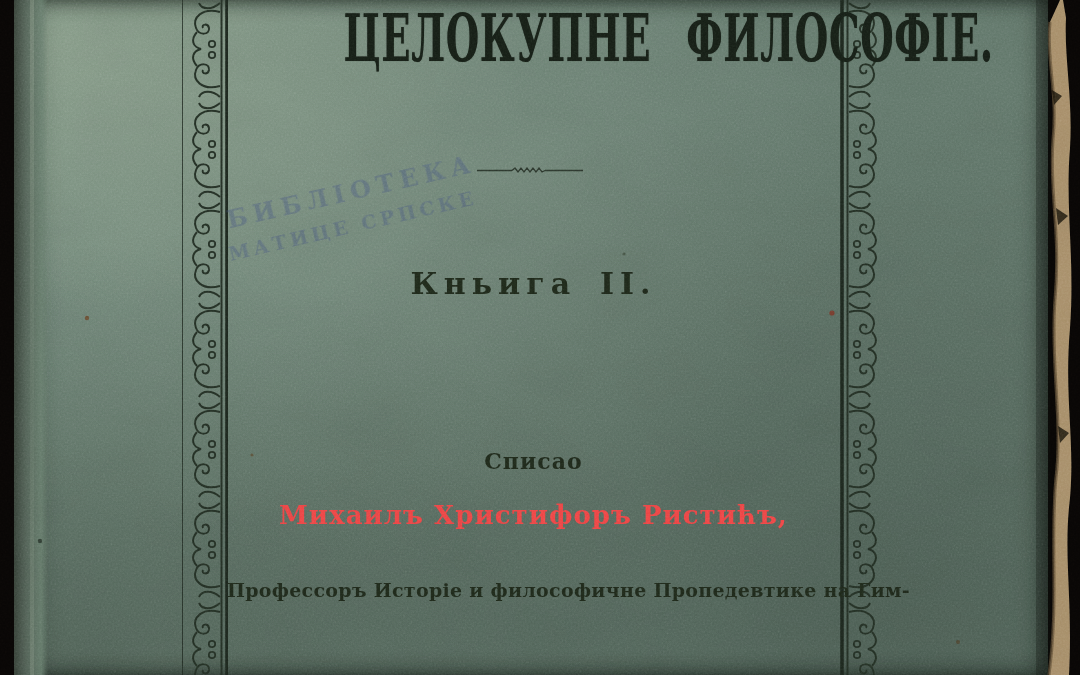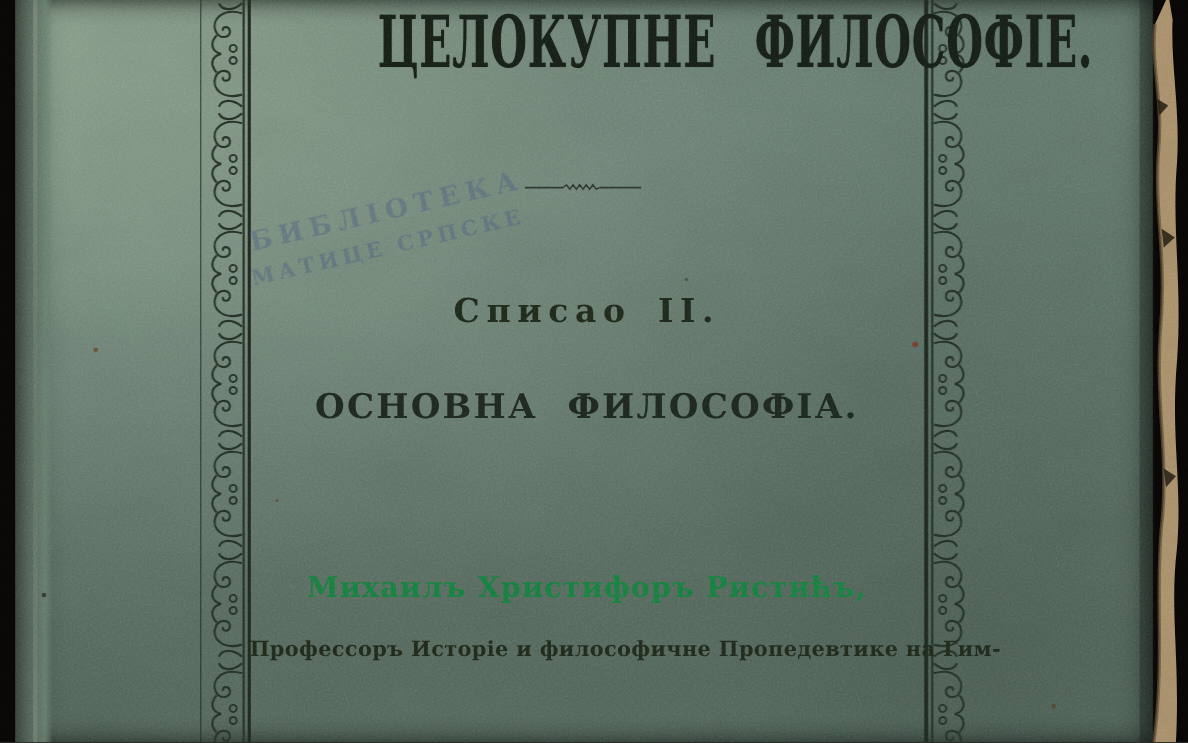--- a/index.html
+++ b/index.html
@@ -27,21 +27,21 @@
   .art{position:absolute;left:0;top:0;pointer-events:none;}
   
   .textcol{position:absolute;left:227px;top:0;width:613px;height:675px;color:#1d2719;}
   .tline{position:absolute;left:0;width:100%;text-align:center;white-space:nowrap;}
   .title{top:0;font-size:62px;font-weight:bold;color:#151d15;
          transform:scale(0.62,1.05);transform-origin:50% 0;
          letter-spacing:1px;word-spacing:0.55em;text-shadow:0 0 1px rgba(20,30,20,0.6);}
   .volume{top:266px;font-size:30px;font-weight:bold;letter-spacing:0.2em;word-spacing:0.25em;}
   .subtitle{top:352px;font-size:31px;font-weight:bold;letter-spacing:2px;word-spacing:14px;color:#1b251c;}
   .byline{top:448px;font-size:22px;font-weight:bold;letter-spacing:1px;}
-  .author{top:520px;font-size:26px;font-weight:bold;letter-spacing:1px;color:#15803d;}
+  .author{top:500px;font-size:26px;font-weight:bold;letter-spacing:1px;color:#ef4444;}
   .role1{top:579px;font-size:19px;font-weight:bold;letter-spacing:0.3px;}
   .role2{top:609px;font-size:19px;font-weight:bold;letter-spacing:0.3px;}
   .divider{position:absolute;left:477px;top:165px;}
   
   .stamp{position:absolute;left:224px;top:206px;transform:rotate(-13deg);transform-origin:0 0;
          color:rgba(72,88,128,0.42);filter:blur(0.7px);white-space:nowrap;}
   .stamp .l1{font-size:24px;font-weight:bold;letter-spacing:6px;}
   .stamp .l2{font-size:19px;font-weight:bold;letter-spacing:4px;margin-top:8px;margin-left:-6px;}
   .texture{position:absolute;left:0;top:0;pointer-events:none;}
 </style>
@@ -100,22 +100,22 @@
     </g>
   </svg>
 
   <div class="stamp">
     <div class="l1">БИБЛІОТЕКА</div>
     <div class="l2">МАТИЦЕ СРПСКЕ</div>
   </div>
 
   <div class="textcol">
     <div class="tline title">ЦЕЛОКУПНЕ ФИЛОСОФІЕ.</div>
-    <div class="tline volume">Списао II.</div>
-    <div class="tline subtitle">ОСНОВНА ФИЛОСОФІА.</div>
+    <div class="tline volume">Кньига II.</div>
+    <div class="tline byline">Списао</div>
     <div class="tline author">Михаилъ Христифоръ Ристићъ,</div>
     <div class="tline role1">Профессоръ Исторіе и философичне Пропедевтике на Гим-</div>
   </div>
 
   <svg class="divider" width="106" height="10" viewBox="0 0 106 10">
     <g stroke="#2a352b" fill="none" stroke-width="1.6">
       <line x1="0" y1="5.5" x2="35" y2="5.5"></line>
       <polyline points="35,5.5 38,3 41,7 44,3 47,7 50,3 53,7 56,3 59,7 62,3 65,7 68,5.5" stroke-width="1.3"></polyline>
       <line x1="68" y1="5.5" x2="106" y2="5.5"></line>
     </g>

